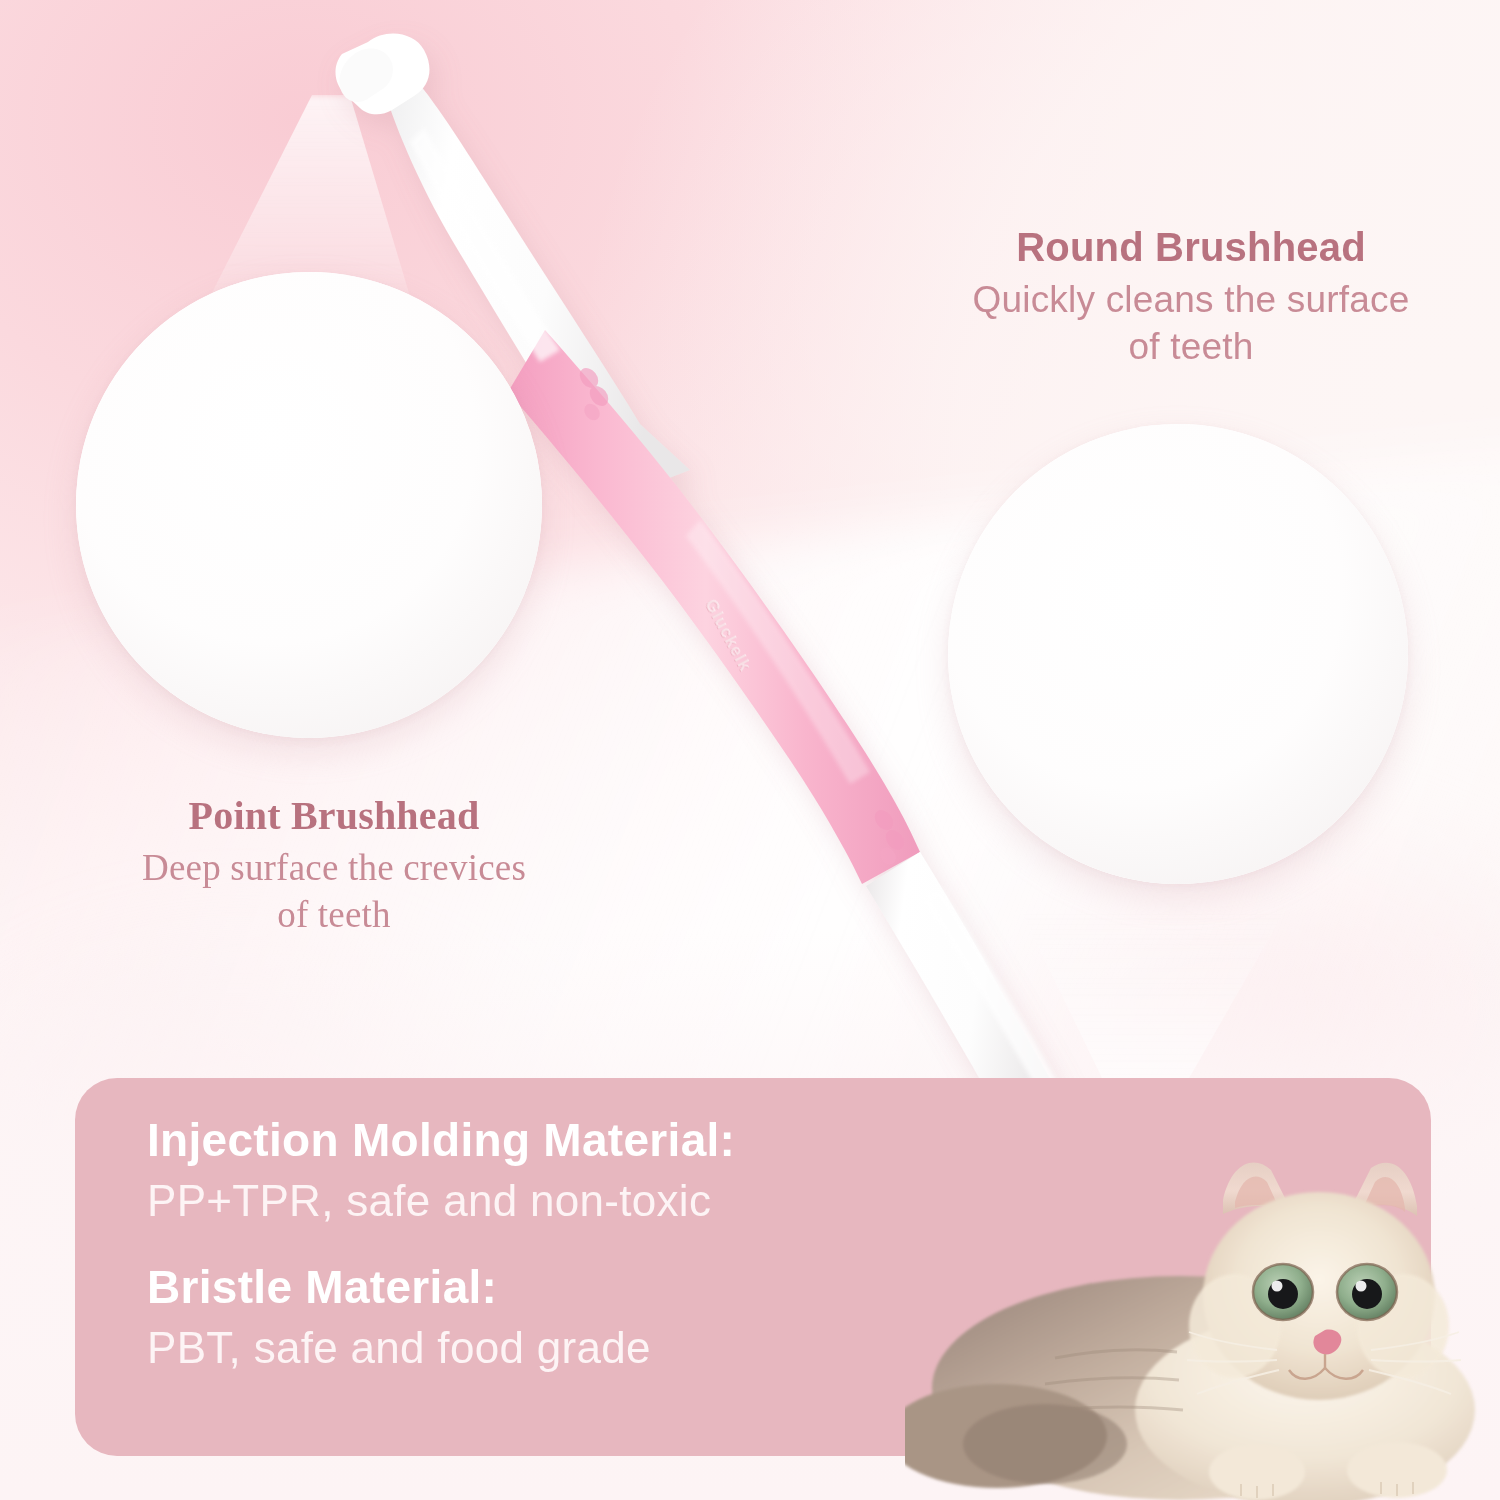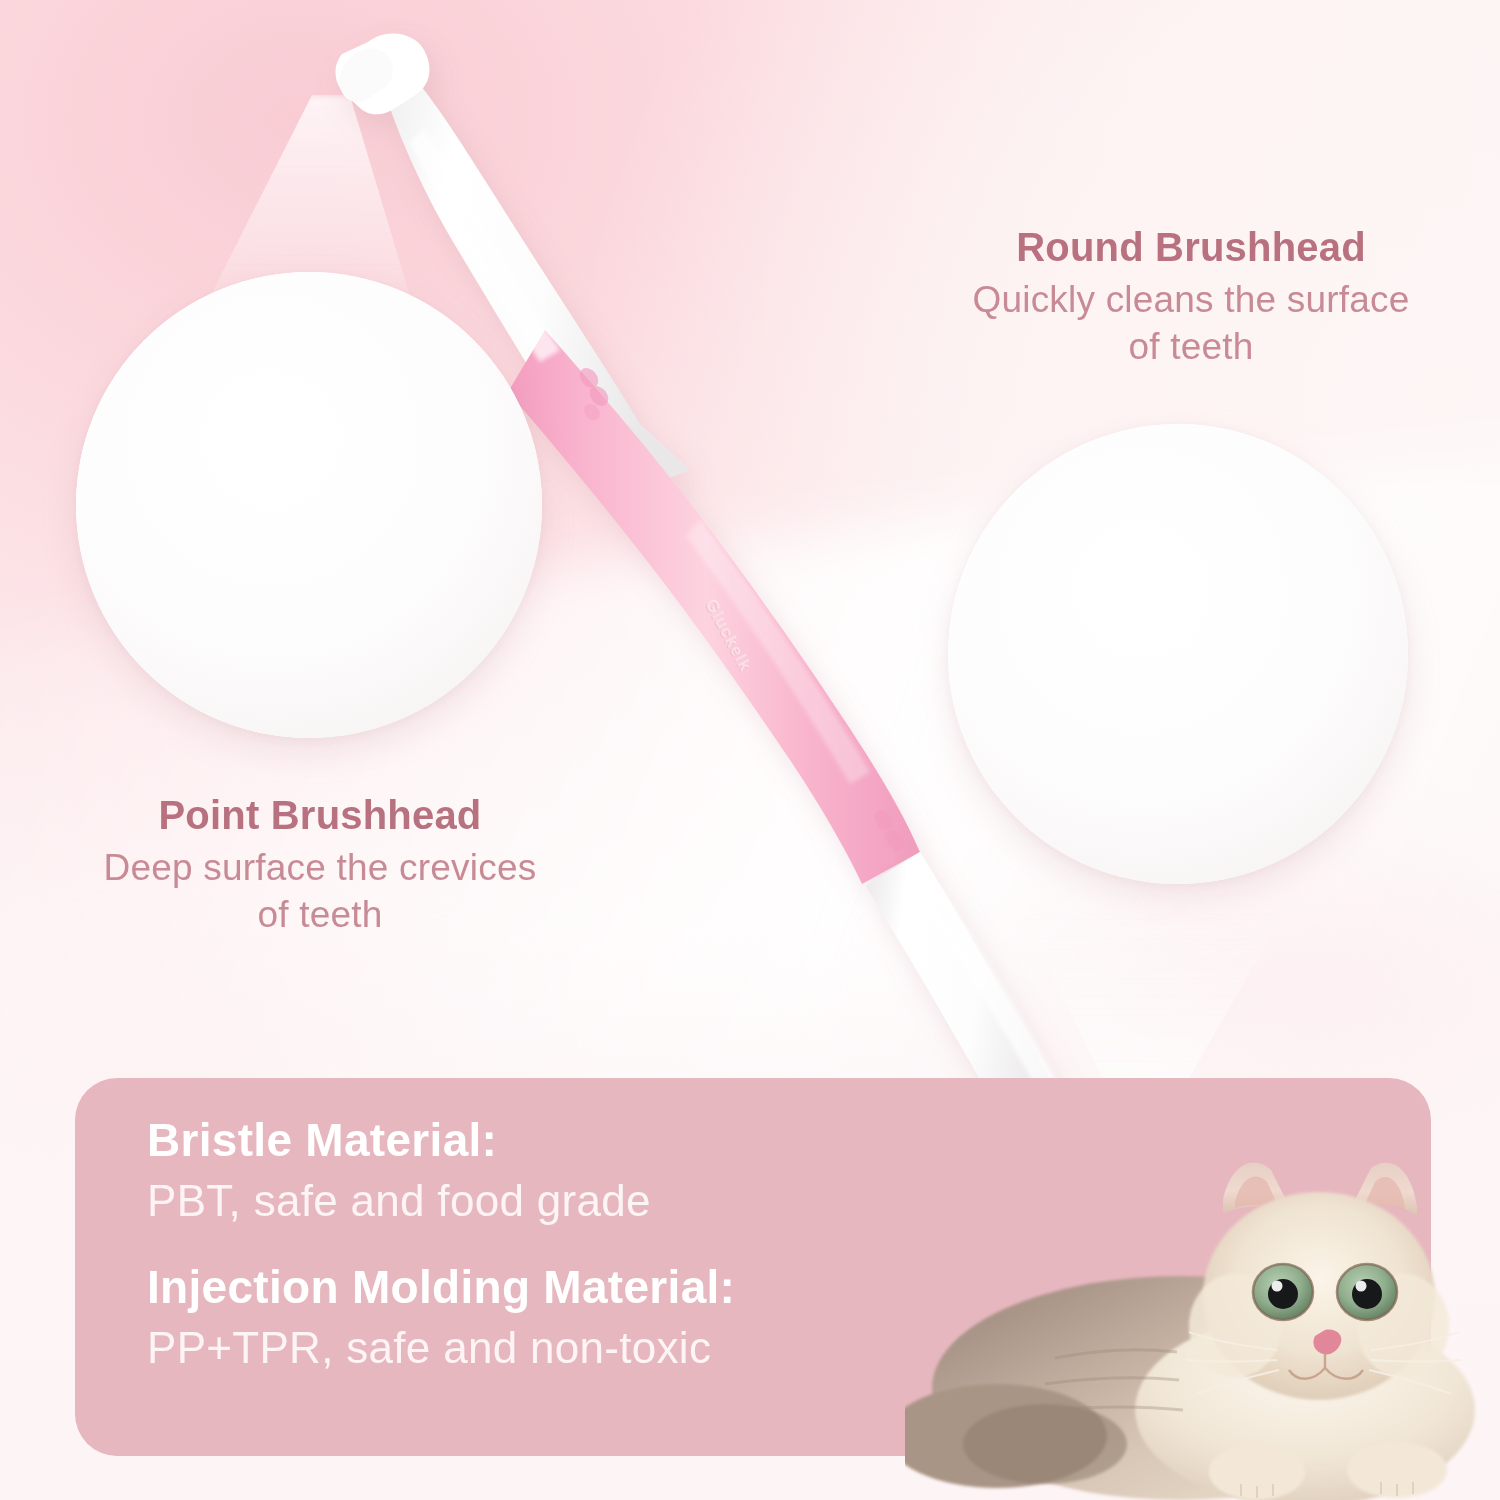--- a/index.html
+++ b/index.html
@@ -145,23 +145,24 @@
     line-height: 1.26;
     margin: 0;
     letter-spacing: 0.2px;
   }
   .label-right {
     left: 880px;
     top: 224px;
     width: 622px;
   }
   .label-left {
-    left: 8px;
+    left: 22px;
     top: 792px;
     width: 624px;
+    font-family: Liberation Serif, serif;
   }
 
   
   .spec-panel {
     position: absolute;
     left: 75px;
     top: 1078px;
     width: 1356px;
     height: 378px;
     background: #e7b7bf;
@@ -443,26 +444,26 @@
 
   <div class="label-block label-left">
     <p class="label-title">Point Brushhead</p>
     <p class="label-sub">Deep surface the crevices</p>
     <p class="label-sub">of teeth</p>
   </div>
 
   <div class="spec-panel">
     <div class="spec-inner">
       <div class="spec-group">
+        <p class="spec-head">Injection Molding Material:</p>
+        <p class="spec-val">PP+TPR, safe and non-toxic</p>
+      </div>
+      <div class="spec-group">
         <p class="spec-head">Bristle Material:</p>
         <p class="spec-val">PBT, safe and food grade</p>
-      </div>
-      <div class="spec-group">
-        <p class="spec-head">Injection Molding Material:</p>
-        <p class="spec-val">PP+TPR, safe and non-toxic</p>
       </div>
     </div>
   </div>
 
   <div class="cat-wrap">
     <svg width="595" height="352" viewBox="0 0 595 352">
       <defs>
         <linearGradient id="bodyG" x1="0.05" y1="0.2" x2="0.85" y2="0.9">
           <stop offset="0%" stop-color="#a49084"></stop>
           <stop offset="30%" stop-color="#bfab9c"></stop>

